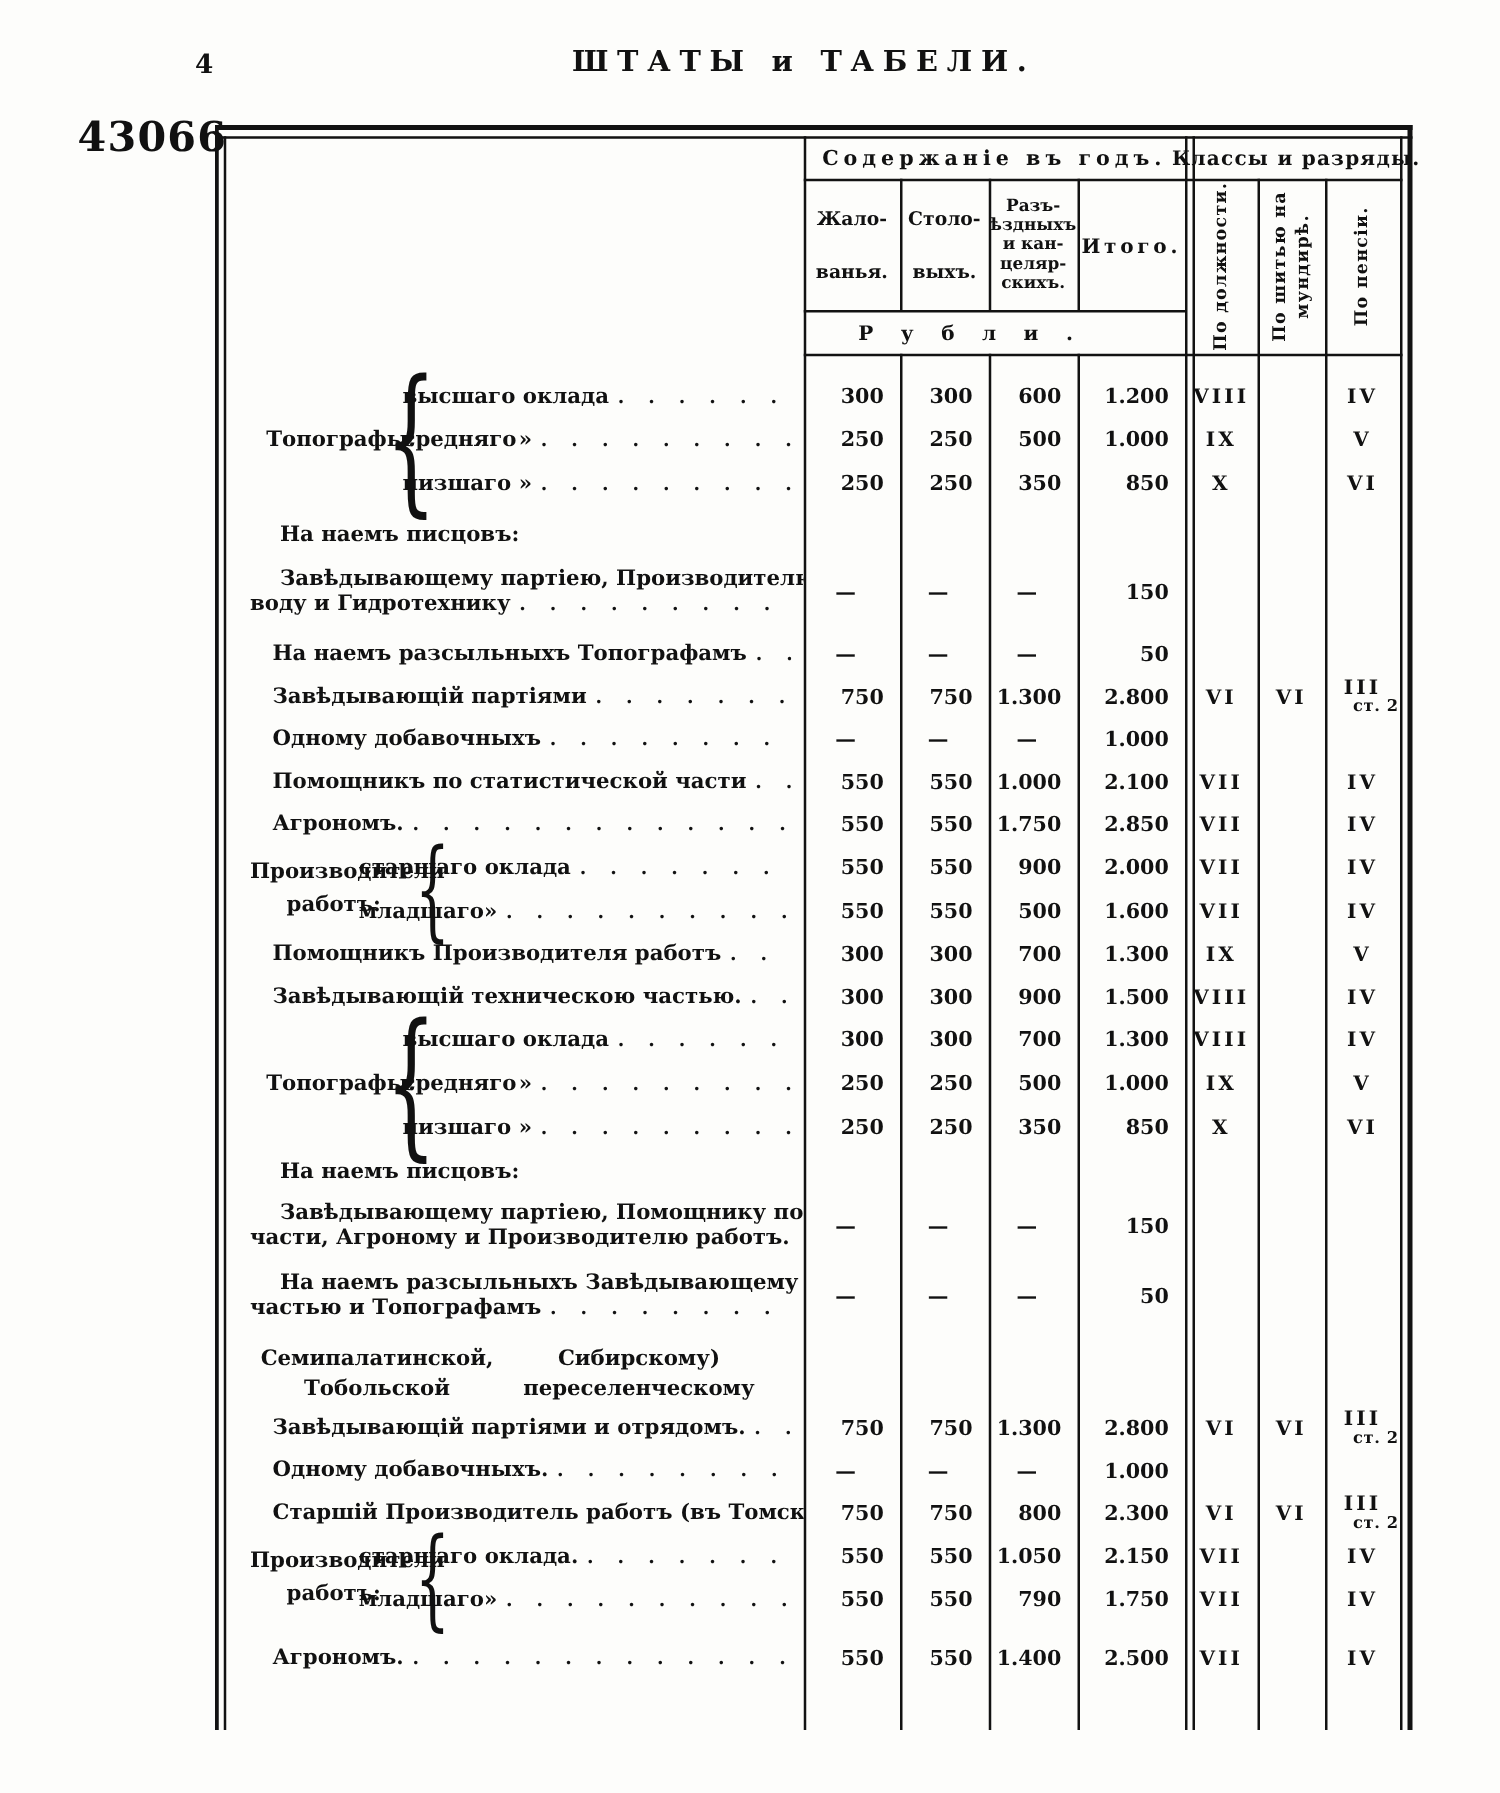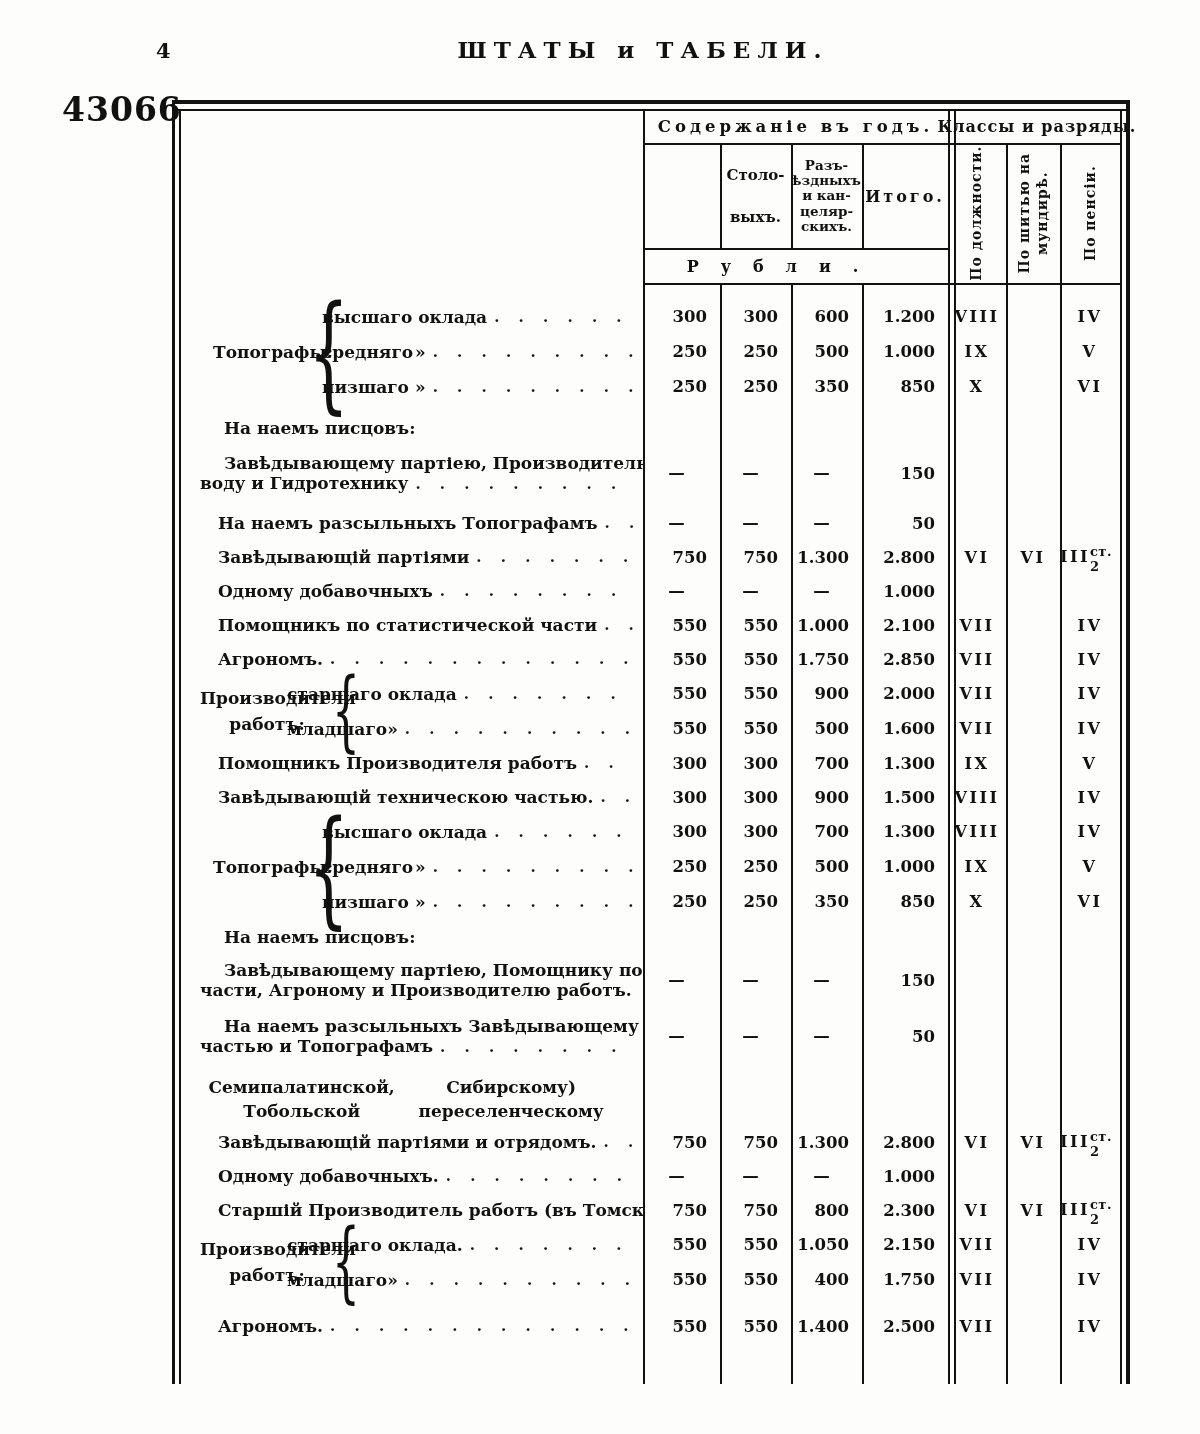--- a/index.html
+++ b/index.html
@@ -48,21 +48,21 @@
   .glbl.two{left:28px;top:50%;transform:translateY(-50%);width:134px;text-align:center;
             line-height:1.55;white-space:normal;}
   .brace{position:absolute;top:50%;transform:translate(0,-50%) scaleX(.5);font-weight:400;line-height:.9;}
   .sub.pl-t{padding-left:150px;}
   .sub.pl-p{padding-left:115px;}
   .sub .w{display:inline-block;min-width:93px;}
   .c{display:flex;align-items:center;font-size:16.5px;overflow:visible;}
   .num{justify-content:flex-end;padding-right:13px;}
   .num.dash{justify-content:center;padding-right:10px;}
   .rom{justify-content:center;letter-spacing:2.5px;font-size:16px;}
-  .pcol{flex-direction:row;justify-content:center;line-height:1.1;}
+  .pcol{flex-direction:column;justify-content:center;line-height:1.1;}
   .psub{font-size:13px;letter-spacing:.5px;align-self:flex-end;padding-right:1px;}
 </style>
 </head>
 <body>
 
 <div class="sheet">
   <div class="pageno">4</div>
   <div class="ptitle">ШТАТЫ и ТАБЕЛИ.</div>
   <div class="docno">43066</div>
 
@@ -85,20 +85,24 @@
     <div class="ln" style="left:782px;top:9px;bottom:0;width:1.5px"></div>
     <div class="ln" style="left:834px;top:43px;bottom:0;width:1.5px"></div>
     <div class="ln" style="left:888px;top:43px;bottom:0;width:1.5px"></div>
     <div class="ln" style="left:471px;width:479px;top:43px;height:1.5px"></div>
     <div class="ln" style="left:471px;width:305px;top:148px;height:1.5px"></div>
     <div class="ln" style="left:471px;width:479px;top:183px;height:1.5px"></div>
 
     <div class="hg hg1">Содержаніе въ годъ.</div>
     <div class="hg hg2">Классы и разряды.</div>
 
+    <div class="hc" style="left:471px;width:77px">
+      <span>Жало-</span>
+        <span>ванья.</span>
+    </div>
     <div class="hc" style="left:548px;width:71px">
       <span>Столо-</span>
         <span>выхъ.</span>
     </div>
     <div class="hc hc2" style="left:619px;width:71px">
       <span>Разъ-</span>
         <span>ѣздныхъ</span>
         <span>и кан-</span>
         <span>целяр-</span>
         <span>скихъ.</span>
@@ -494,21 +498,21 @@
             <div class="c rom">IV</div>
           </div>
           <div class="row g-item">
             <div class="lc sub pl-p">
               <span class="w">младшаго</span>
               <span class="ditto">»</span>
               <span class="dots">. . . . . . . . . . . . . . . . . . . . . . . . . . . . . . . . . . . . . . . .</span>
             </div>
             <div class="c num">550</div>
             <div class="c num">550</div>
-            <div class="c num">400</div>
+            <div class="c num">790</div>
             <div class="c num">1.750</div>
             <div class="c rom">VII</div>
             <div class="c rom"></div>
             <div class="c rom">IV</div>
           </div>
         </div>
         <div class="row r-entry" style="margin-top: 12px;">
           <div class="lc">
             <span class="t">Агрономъ.</span>
             <span class="dots">. . . . . . . . . . . . . . . . . . . . . . . . . . . . . . . . . . . . . . . .</span>

